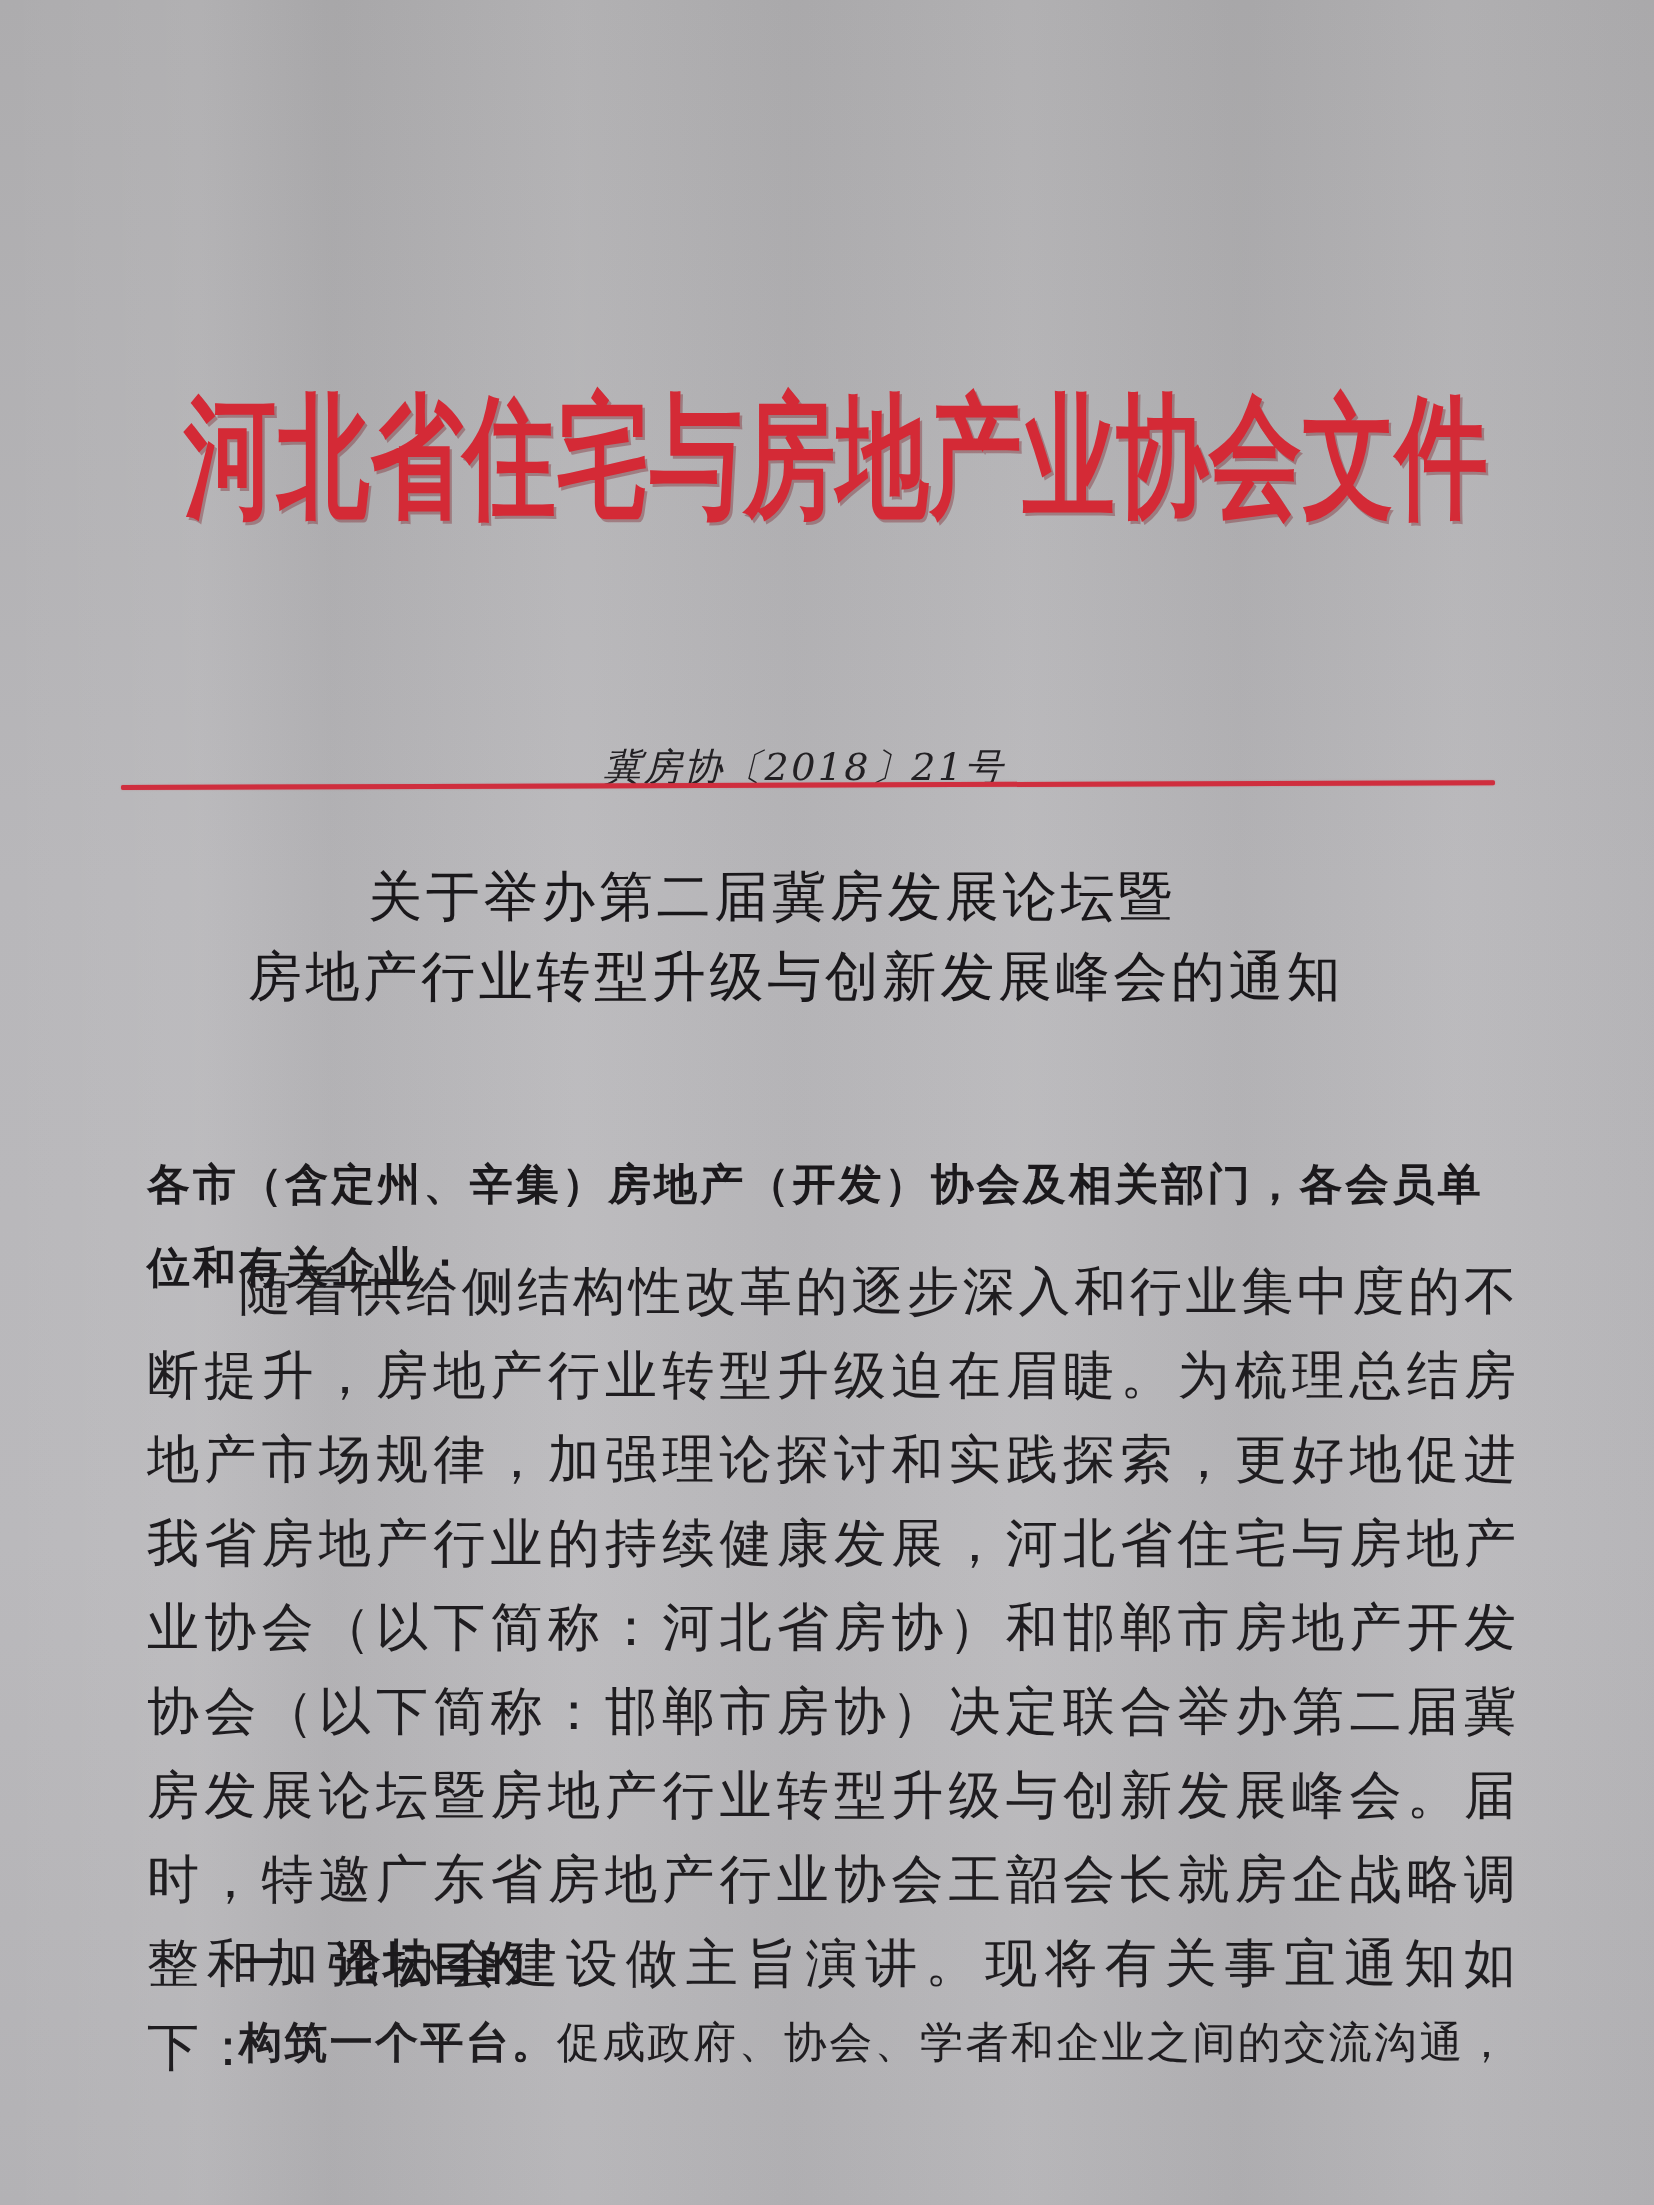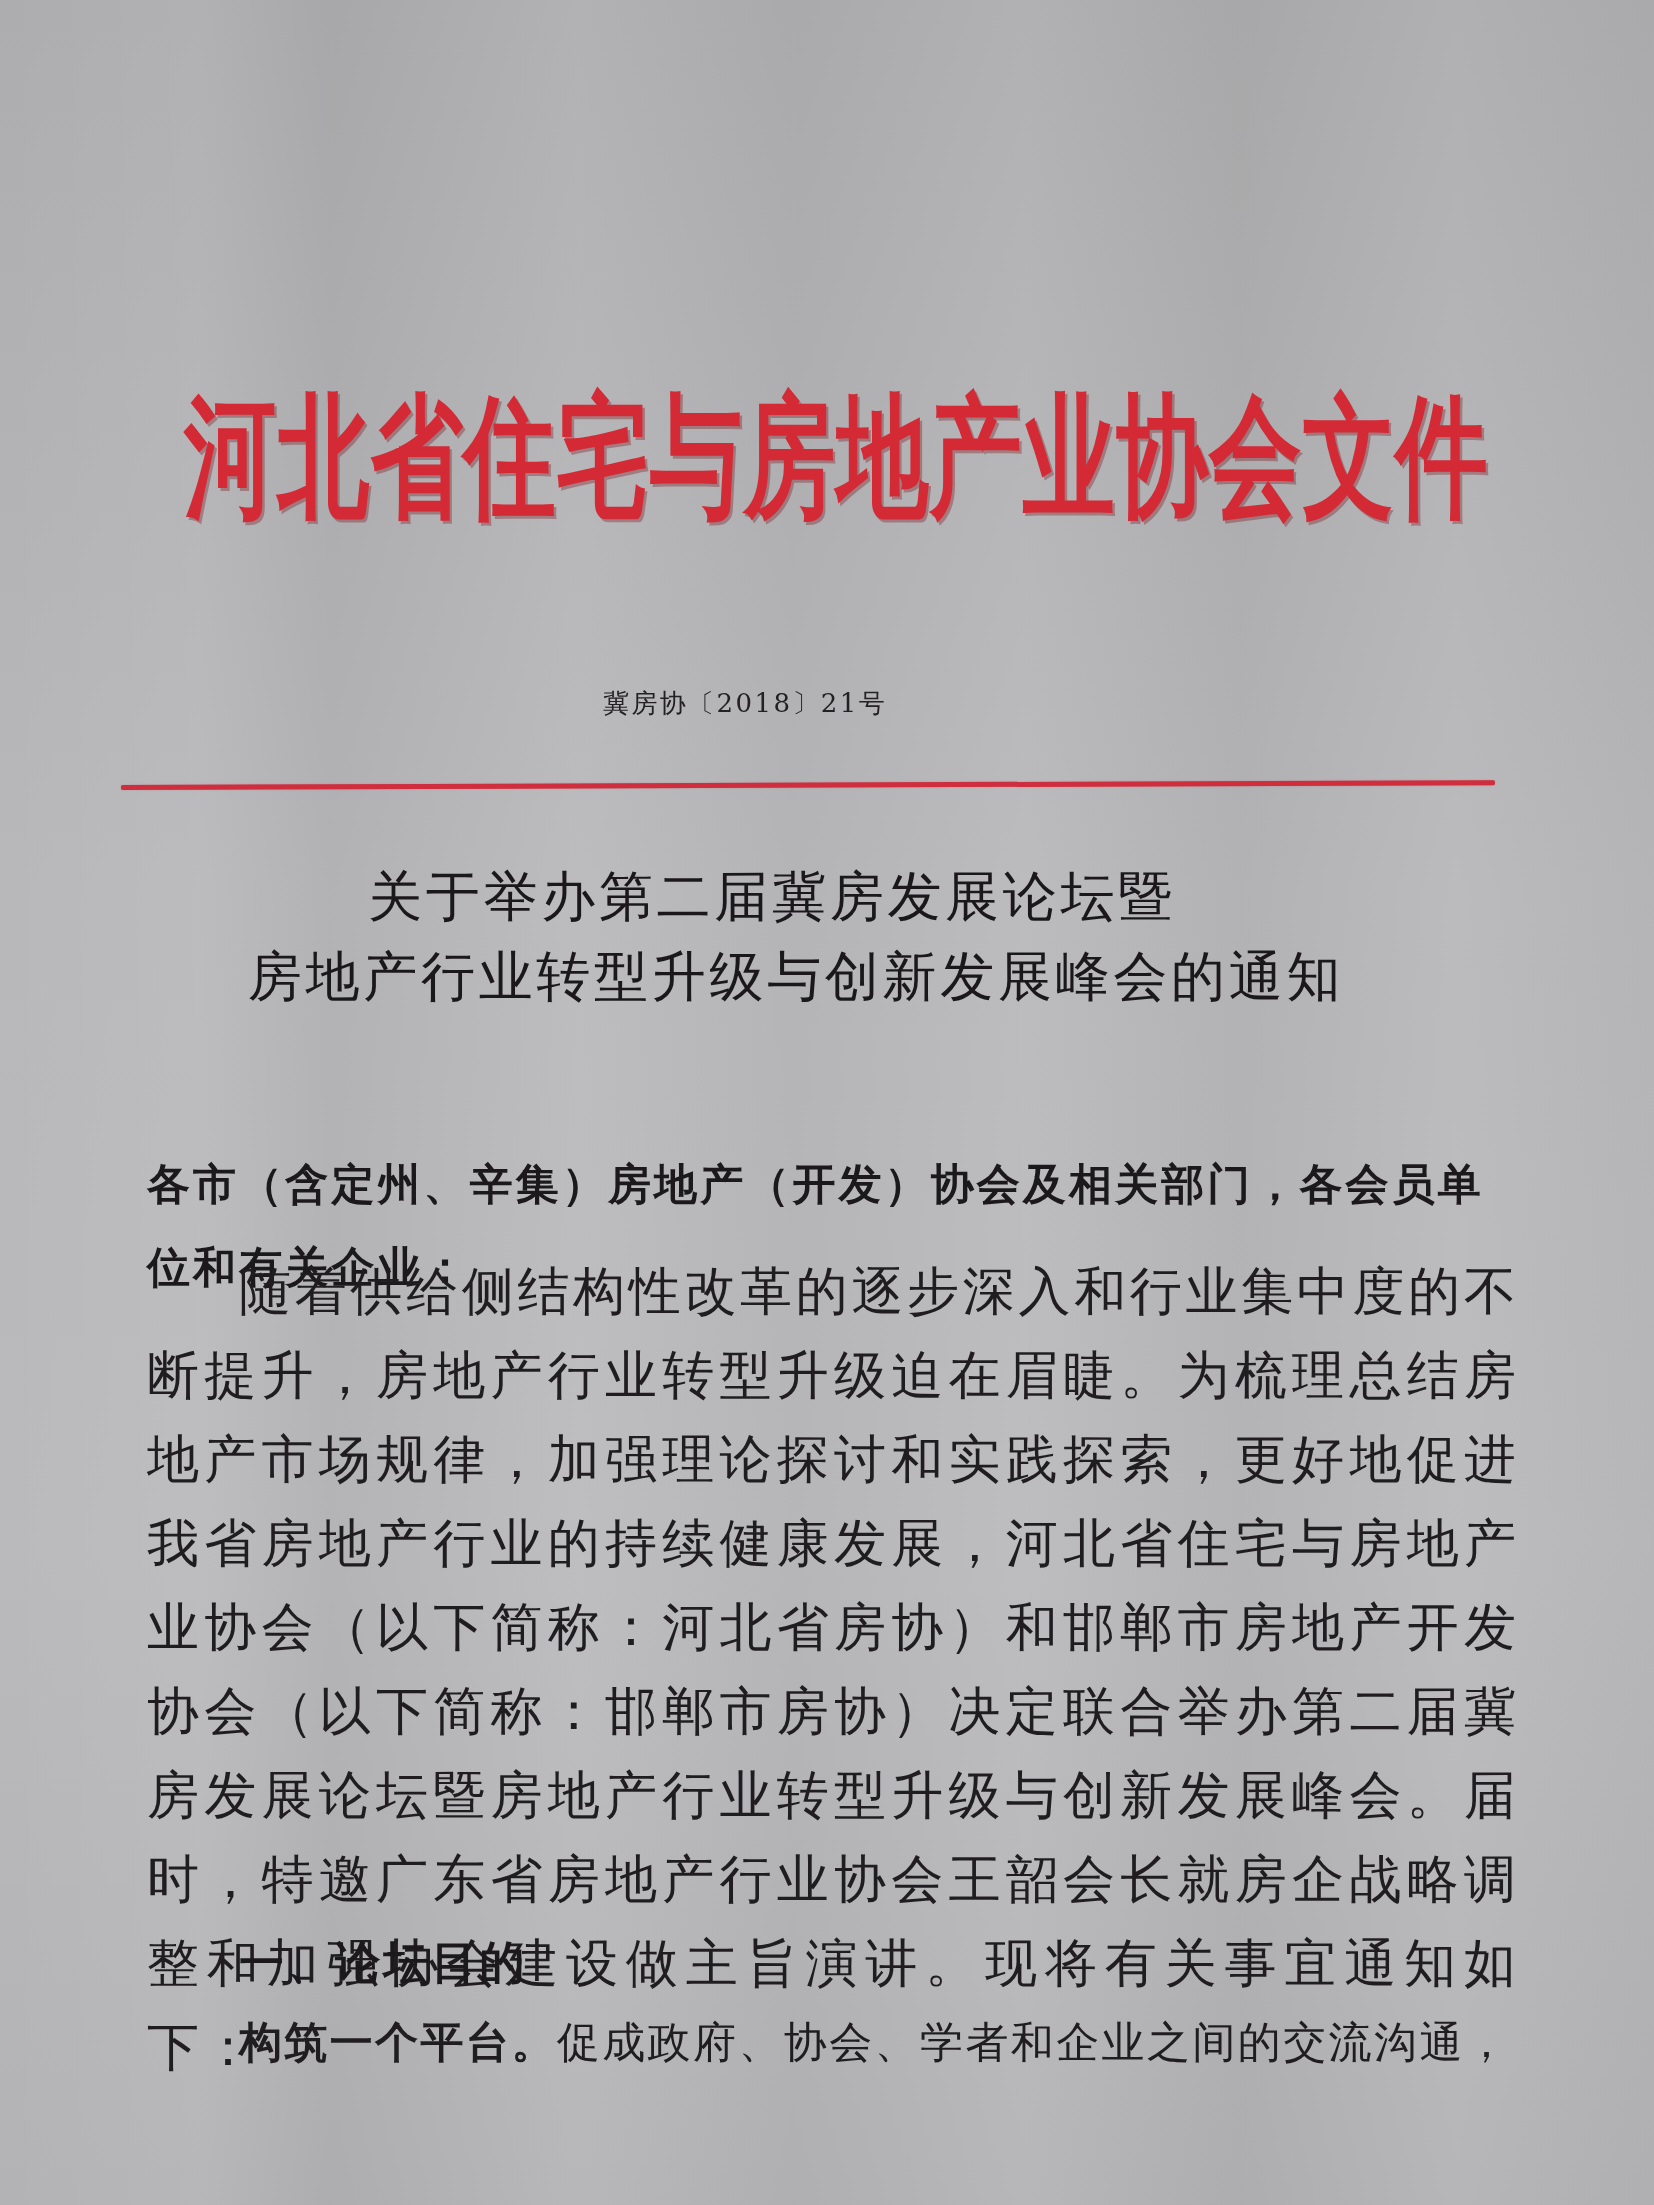--- a/index.html
+++ b/index.html
@@ -45,26 +45,27 @@
       letter-spacing: 1.2px;
       color: #d42a36;
       white-space: nowrap;
       transform: scaleY(1.45);
       transform-origin: left top;
       text-shadow: 2.4px 2.4px 0 rgba(120,20,30,0.35);
     }
     .doc-number {
       position: absolute;
       left: 603px;
-      top: 676px;
-      font-size: 26px;
+      top: 740px;
+      font-size: 38px;
       line-height: 55px;
       letter-spacing: 2.4px;
       color: #232124;
       white-space: nowrap;
+      font-style: italic;
     }
     .red-rule {
       position: absolute;
       left: 121px;
       top: 785px;
       width: 1374px;
       height: 4.9px;
       background: #cf2e3e;
       border-radius: 1.8px;
       transform: rotate(-0.2deg);

